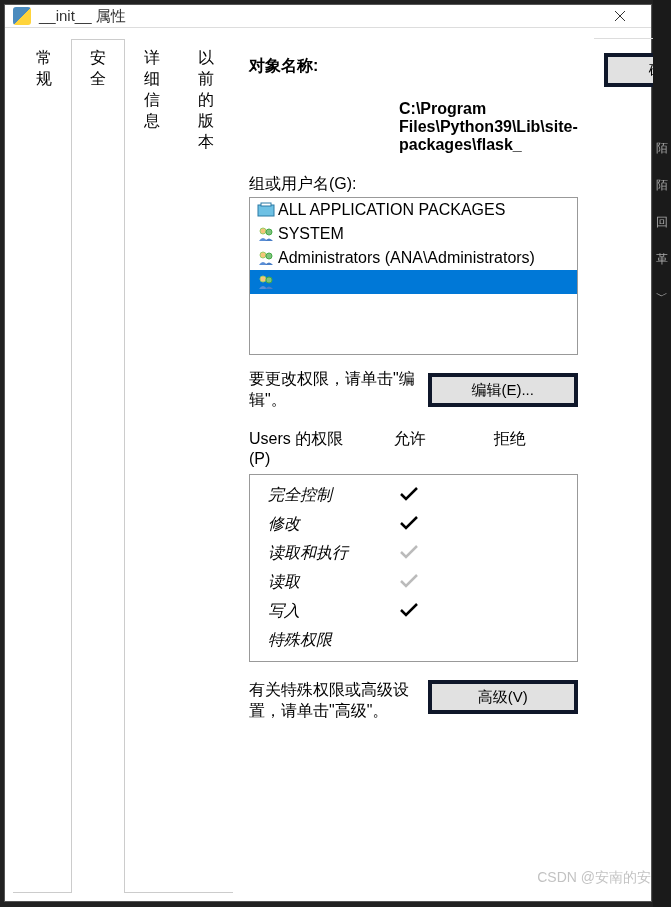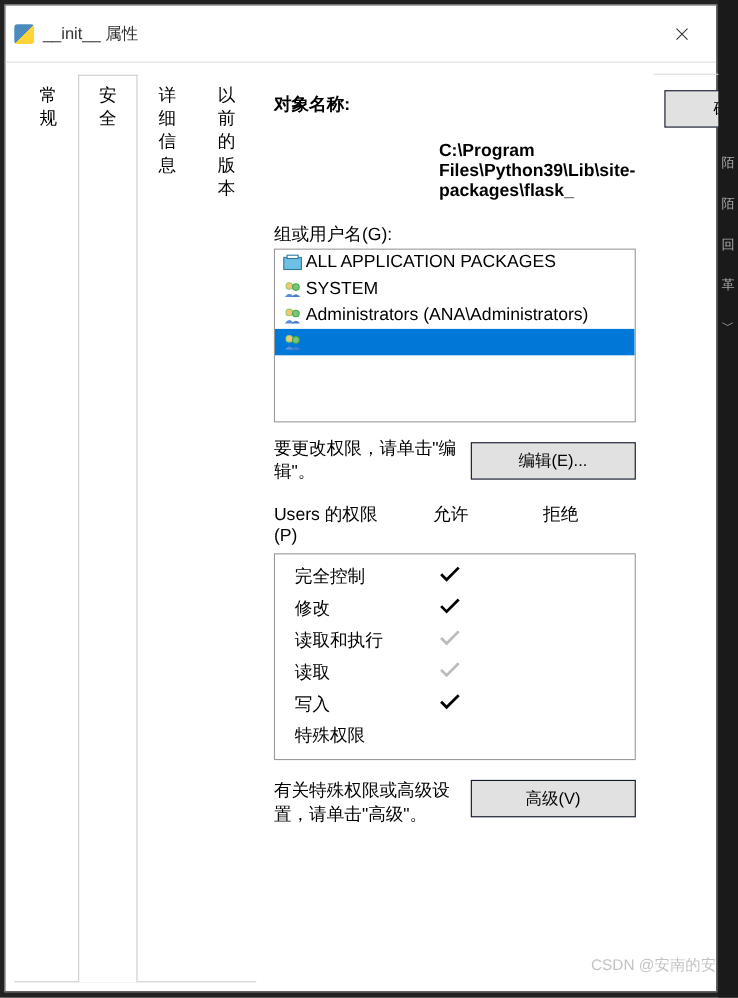--- a/index.html
+++ b/index.html
@@ -14,21 +14,21 @@
     .window {
       position: absolute;
       left: 4px; top: 4px;
       width: 648px; height: 898px;
       background: #fff;
       border: 1px solid #555;
       display: flex;
       flex-direction: column;
     }
     .titlebar {
-      height: 52px;
+      height: 23px;
       display: flex;
       align-items: center;
       padding: 0 8px;
       border-bottom: 1px solid #ddd;
     }
     .titlebar .app-icon {
       width: 18px; height: 18px;
       background: linear-gradient(135deg, #4b8bbe 50%, #ffd43b 50%);
       border-radius: 3px;
       margin-right: 8px;
@@ -94,21 +94,21 @@
       display: flex;
       align-items: center;
       gap: 12px;
       margin-bottom: 18px;
     }
     .edit-row .txt { flex: 1; font-size: 16px; }
     .btn {
       min-width: 150px;
       height: 34px;
       background: #e1e1e1;
-      border: 1px solid #0f172a;
+      border: 4px solid #0f172a;
       font-size: 15px;
       cursor: pointer;
       font-family: inherit;
     }
     .perm-header {
       display: flex;
       font-size: 16px;
       margin-bottom: 6px;
       padding: 0 18px 0 0;
     }
@@ -118,21 +118,21 @@
       border: 1px solid #999;
       padding: 6px 0;
       margin-bottom: 18px;
     }
     .perm-row {
       display: flex;
       align-items: center;
       padding: 4px 18px;
       font-size: 16px;
     }
-    .perm-row .name { flex: 1; }
+    .perm-row .name { flex: 1; font-style: italic; }
     .perm-row .col { width: 100px; text-align: center; }
     .check { display: inline-block; }
     .check svg { display: block; margin: 0 auto; }
     .adv-row {
       display: flex;
       align-items: flex-start;
       gap: 12px;
       margin-bottom: 40px;
     }
     .adv-row .txt { flex: 1; font-size: 16px; }

